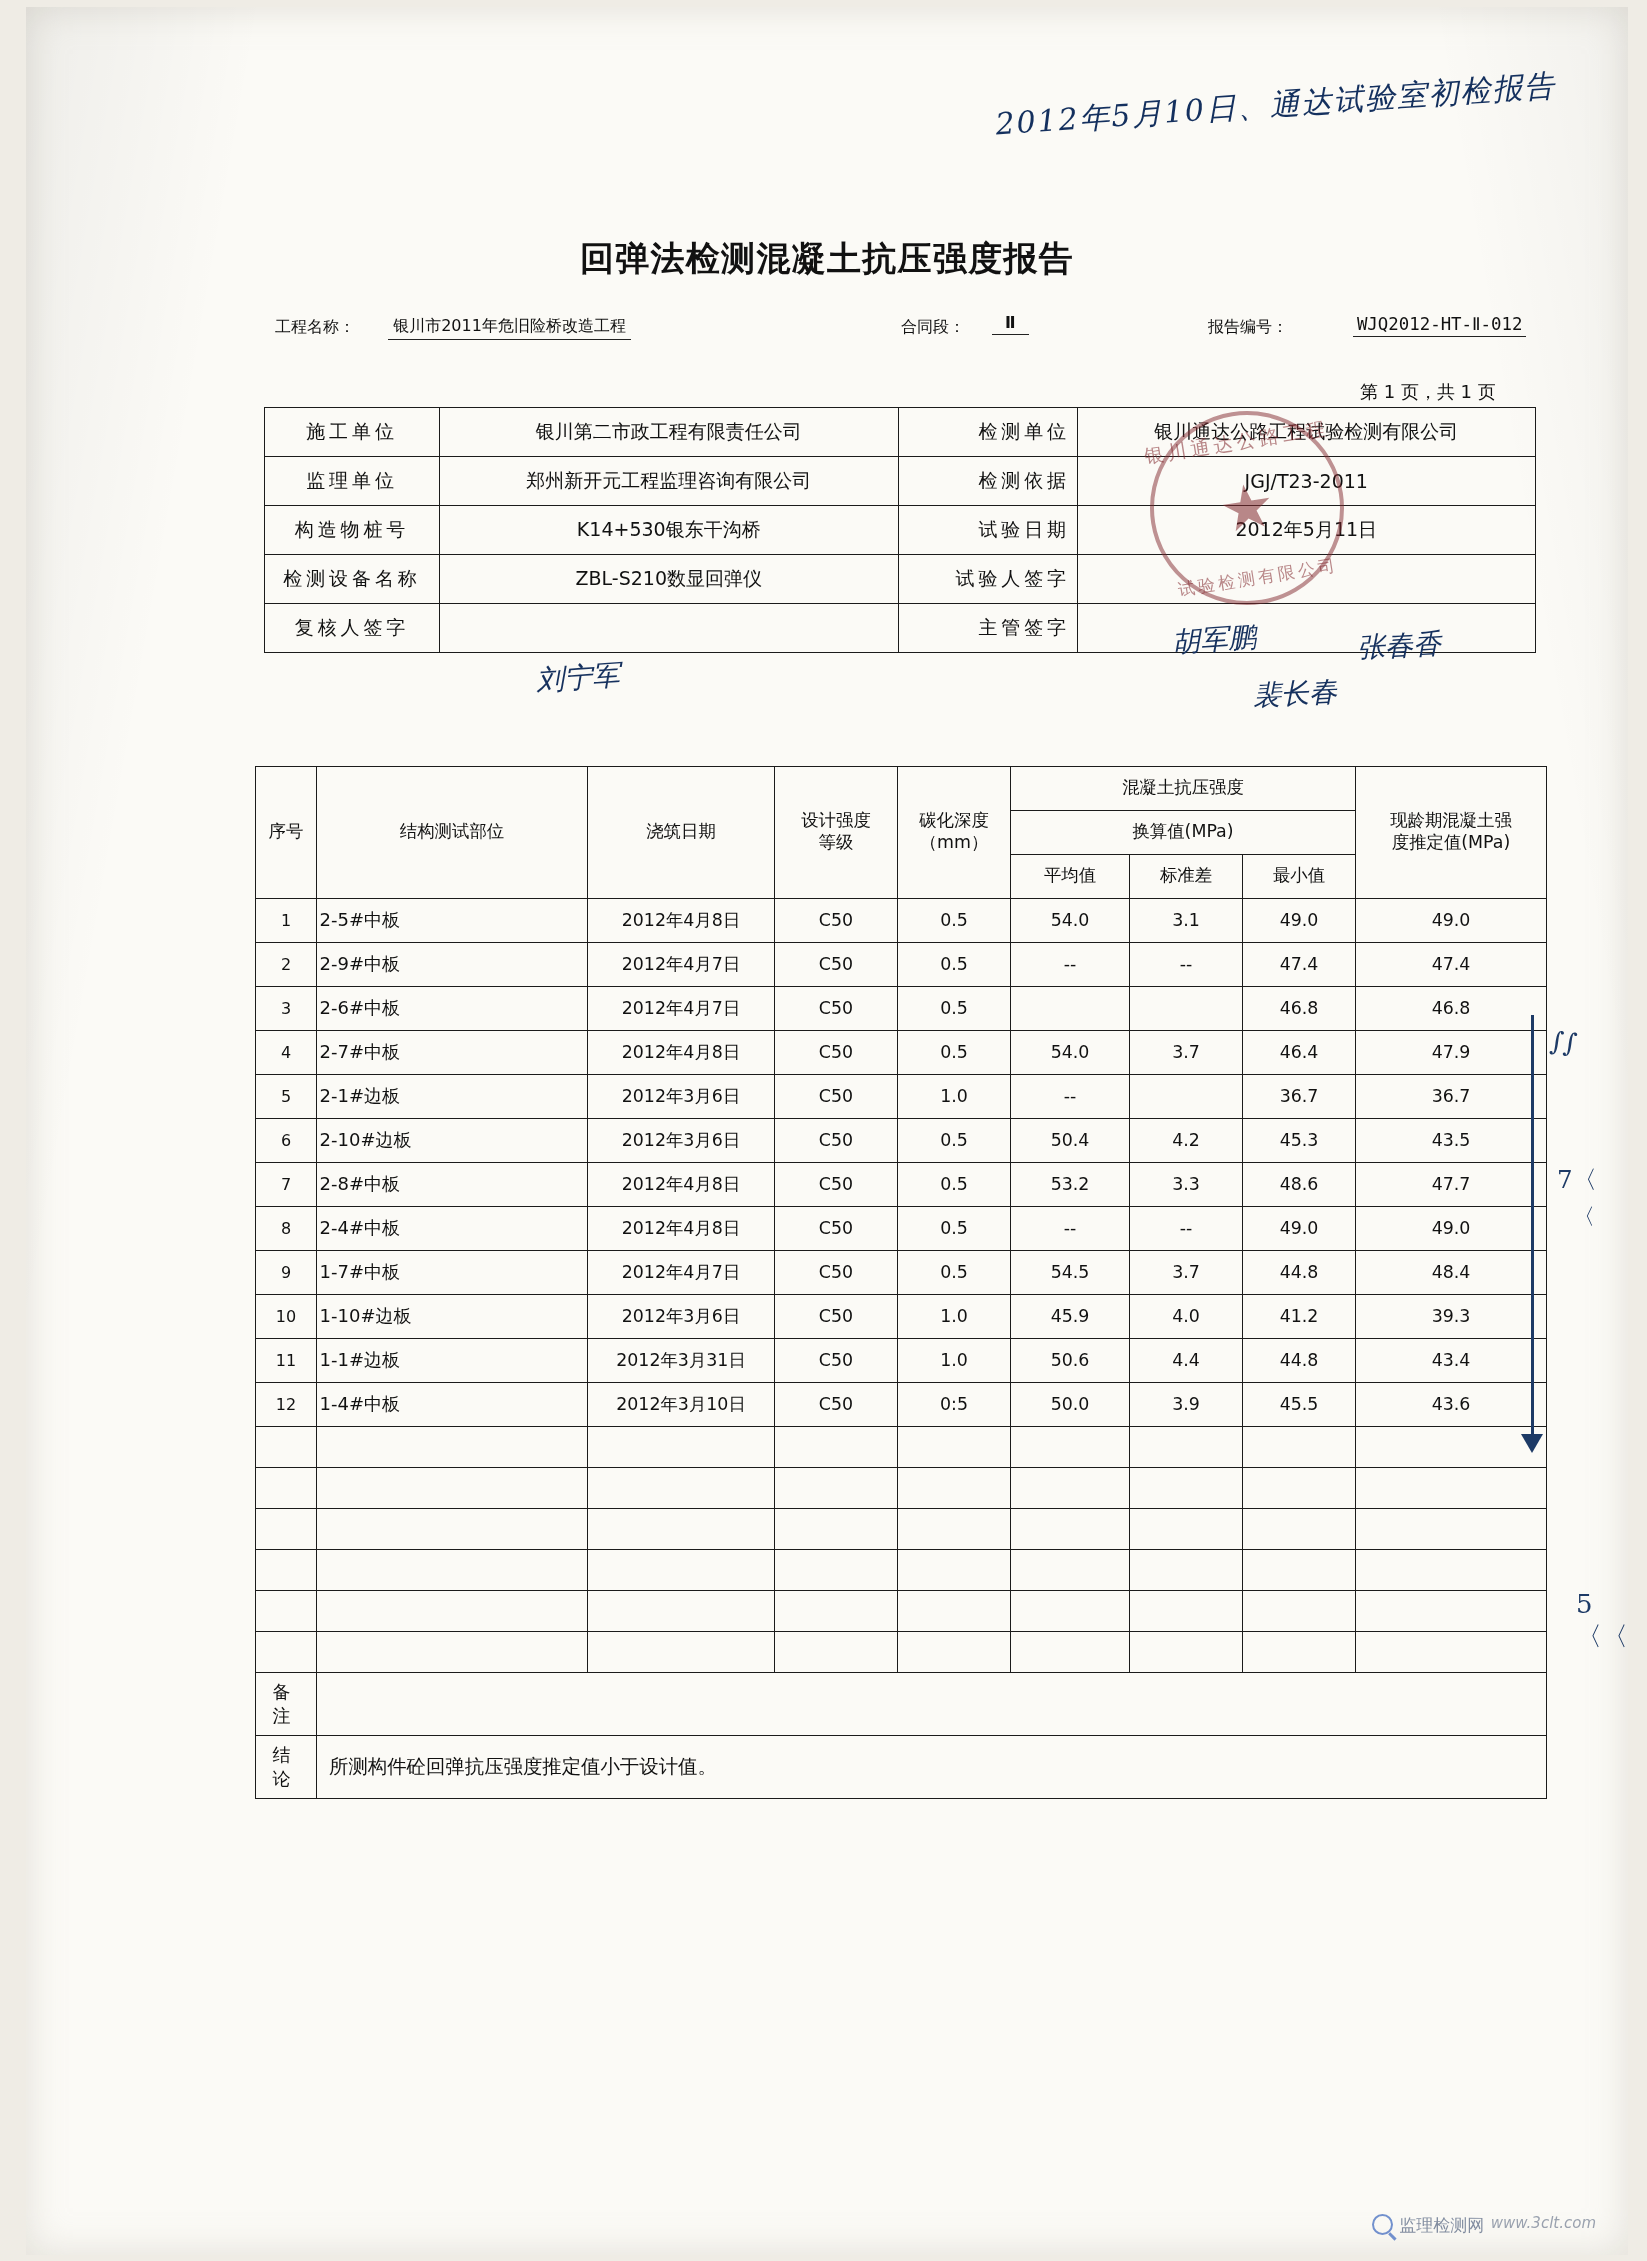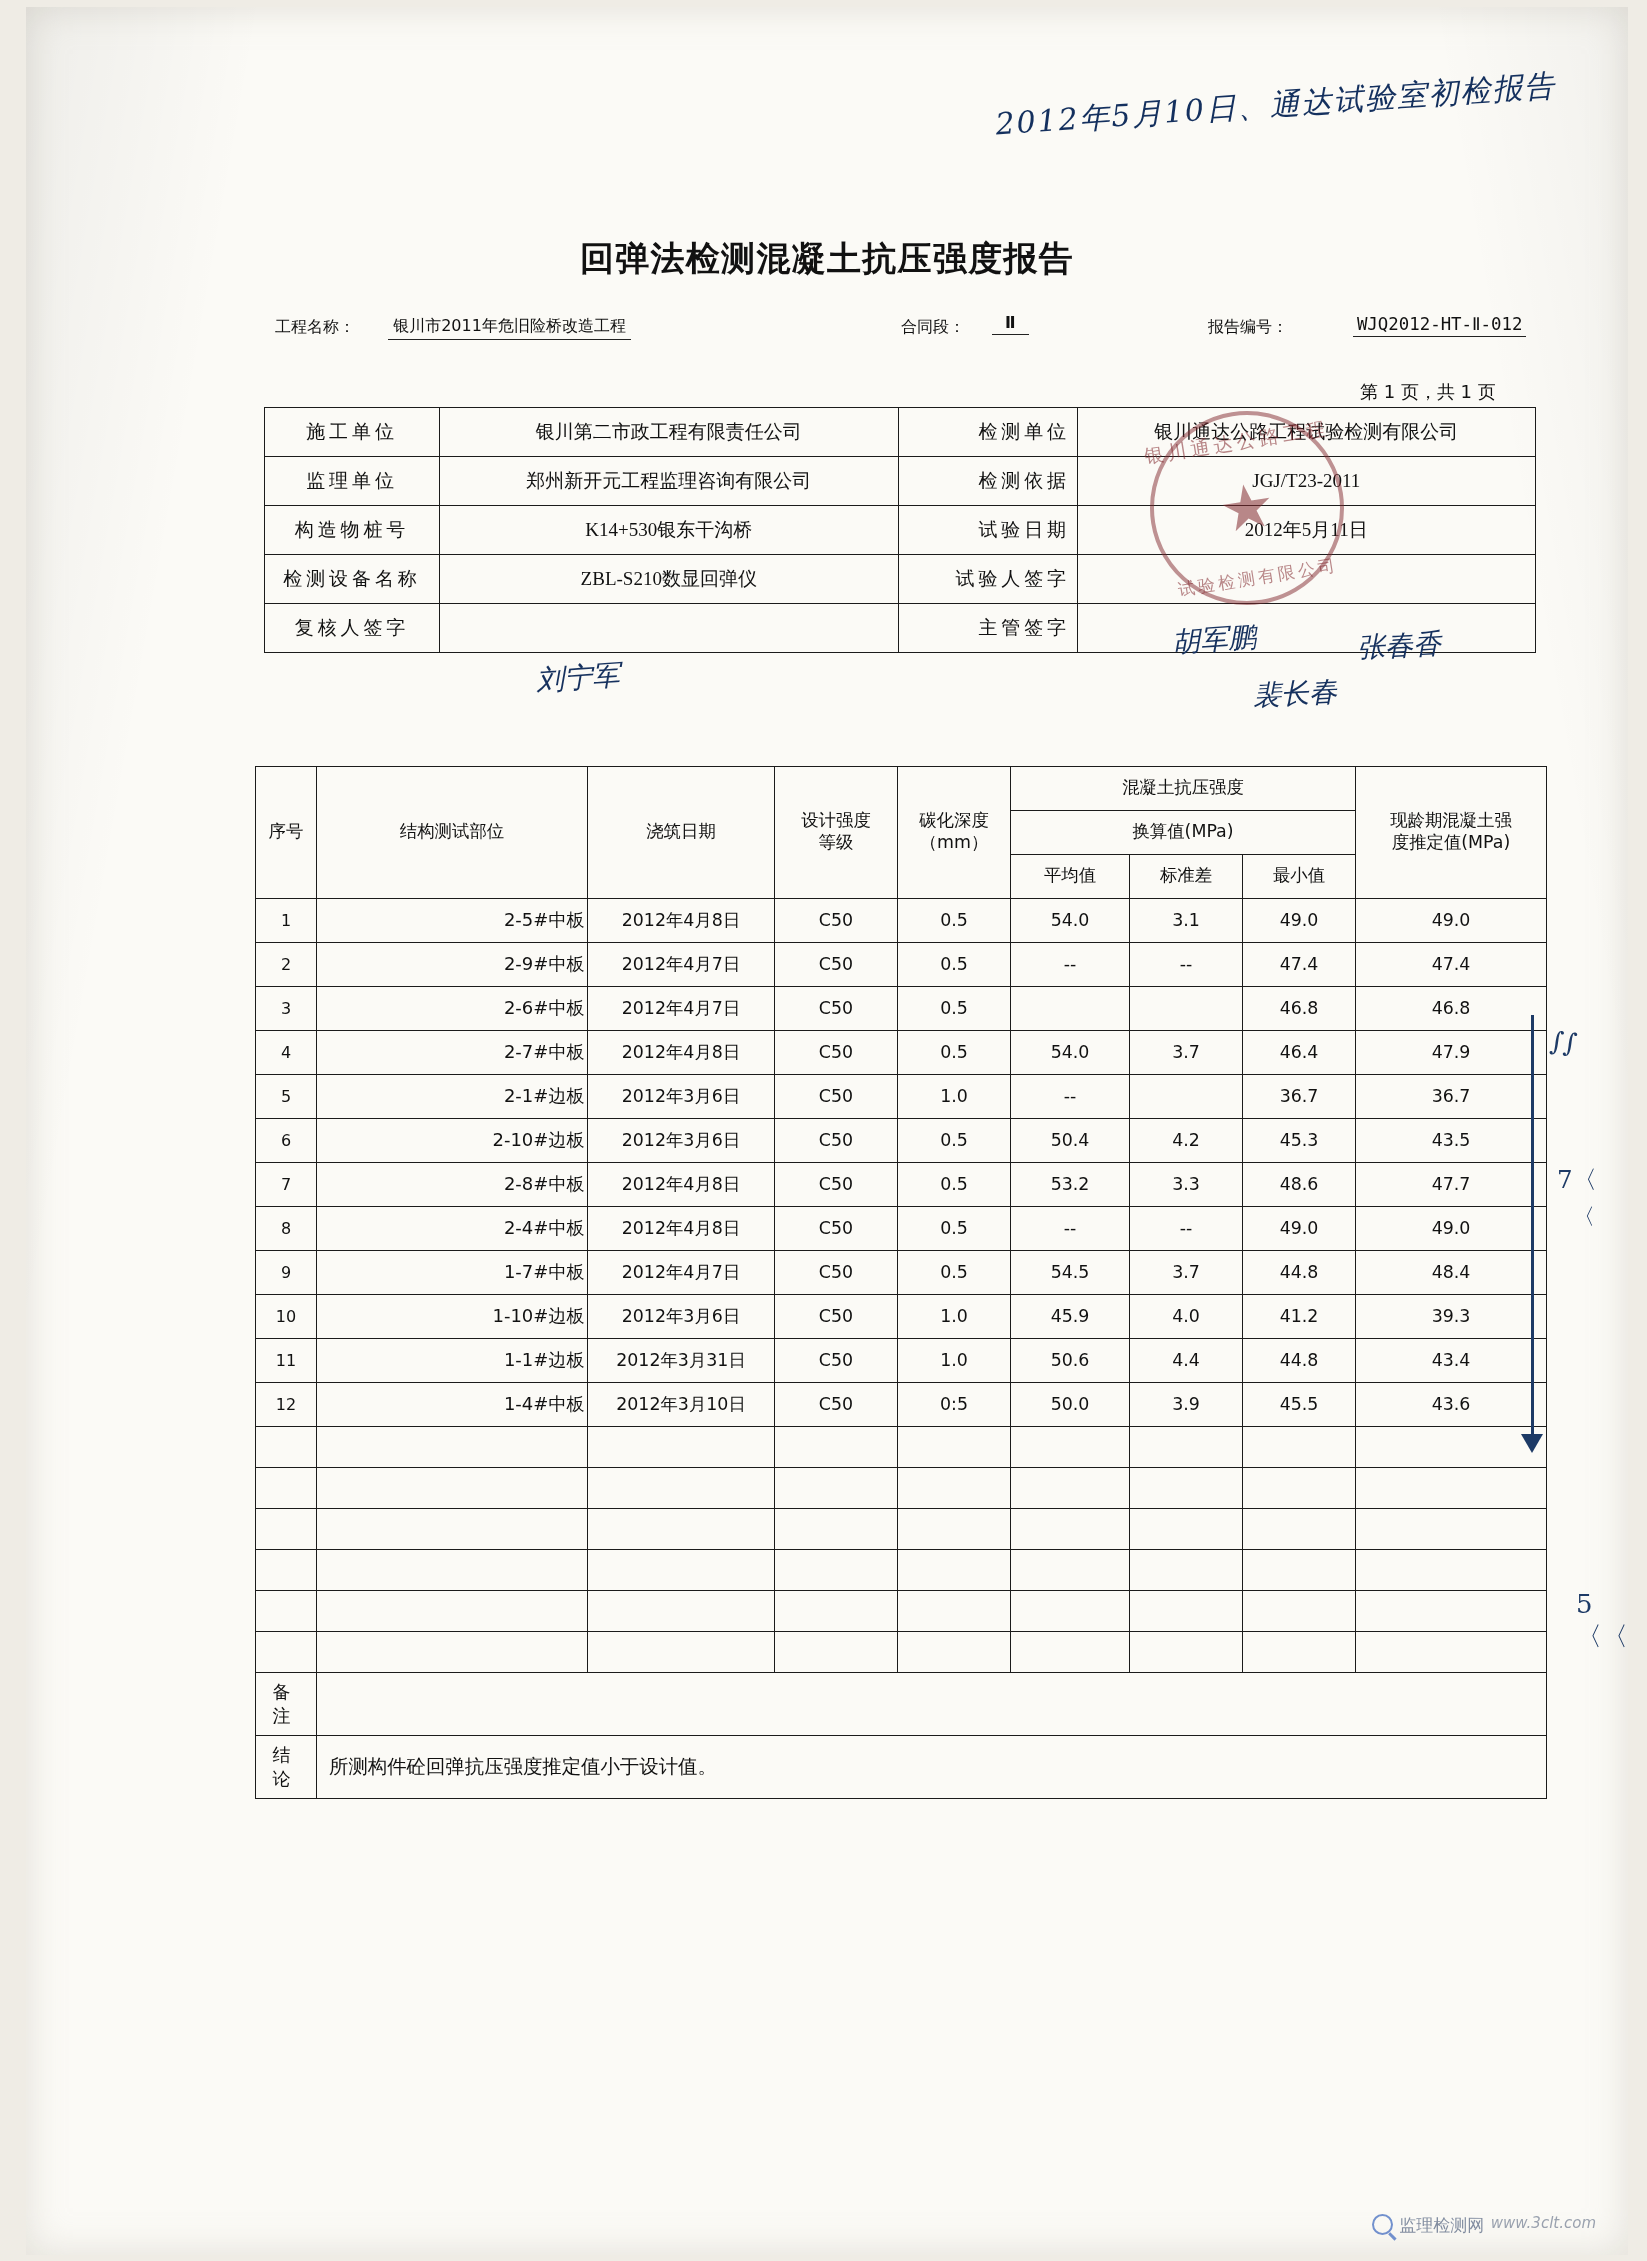--- a/index.html
+++ b/index.html
@@ -54,21 +54,20 @@
   #h-seg-value{left:966px;top:306px;border-bottom:1.3px solid #222;padding:0 13px 2.6px 13px;font-weight:bold;}
   #h-rep-label{left:1182px;top:310px;}
   #h-rep-value{left:1327px;top:307px;border-bottom:1.3px solid #222;padding:0 3.9px 2.6px 3.9px;font-family:"DejaVu Sans Mono","Liberation Mono",monospace;font-size:17.4px;}
   #h-page{left:1334px;top:373px;font-size:18px;}
 
   
   #info{
     position:absolute;left:238px;top:400px;width:1272px;
     border-collapse:collapse;
     table-layout:fixed;
-    font-family:Liberation Serif, serif;
   }
   #info td{
     border:1.3px solid #1b1b1b;
     height:48px;
     font-size:19px;
     color:#111;
     padding:0 6.5px;
   }
   #info td.lbl{text-align:center;letter-spacing:3.9px;width:161px;}
   #info td.val{text-align:center;}
@@ -81,21 +80,21 @@
   }
   #main td,#main th{
     border:1.3px solid #1b1b1b;
     font-size:17.4px;color:#111;font-weight:normal;
     text-align:center;
     height:43px;
     padding:0 2.6px;
   }
   #main .hd{font-size:17.4px;line-height:1.25;}
   #main td.seq{font-size:16px;}
-  #main td.part{text-align:right;font-size:18px;margin-left:35px;}
+  #main td.part{text-align:left;font-size:18px;margin-left:35px;}
   #main td.empty{height:40px;}
   #main td.note-lbl{letter-spacing:9px;font-size:18px;}
   #main td.note-val{text-align:left;padding-left:12px;font-size:19.4px;font-family:Liberation Mono, monospace;}
 
   
   #stamp{
     position:absolute;left:1124px;top:404px;
     width:194px;height:194px;
     transform:rotate(-9deg);
     pointer-events:none;

